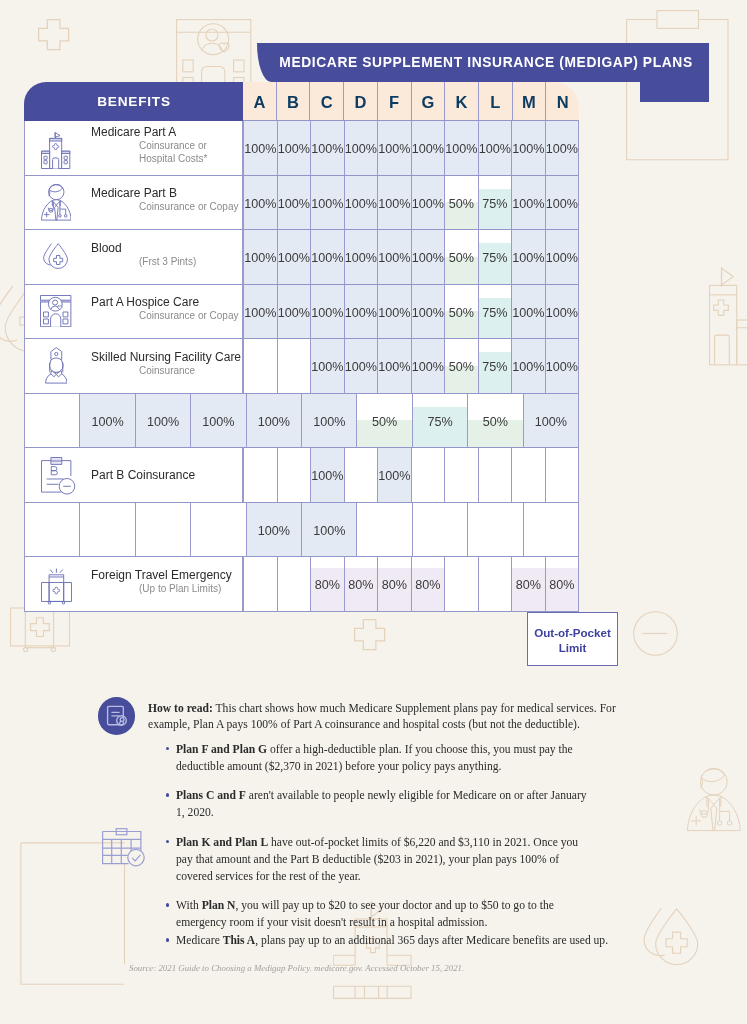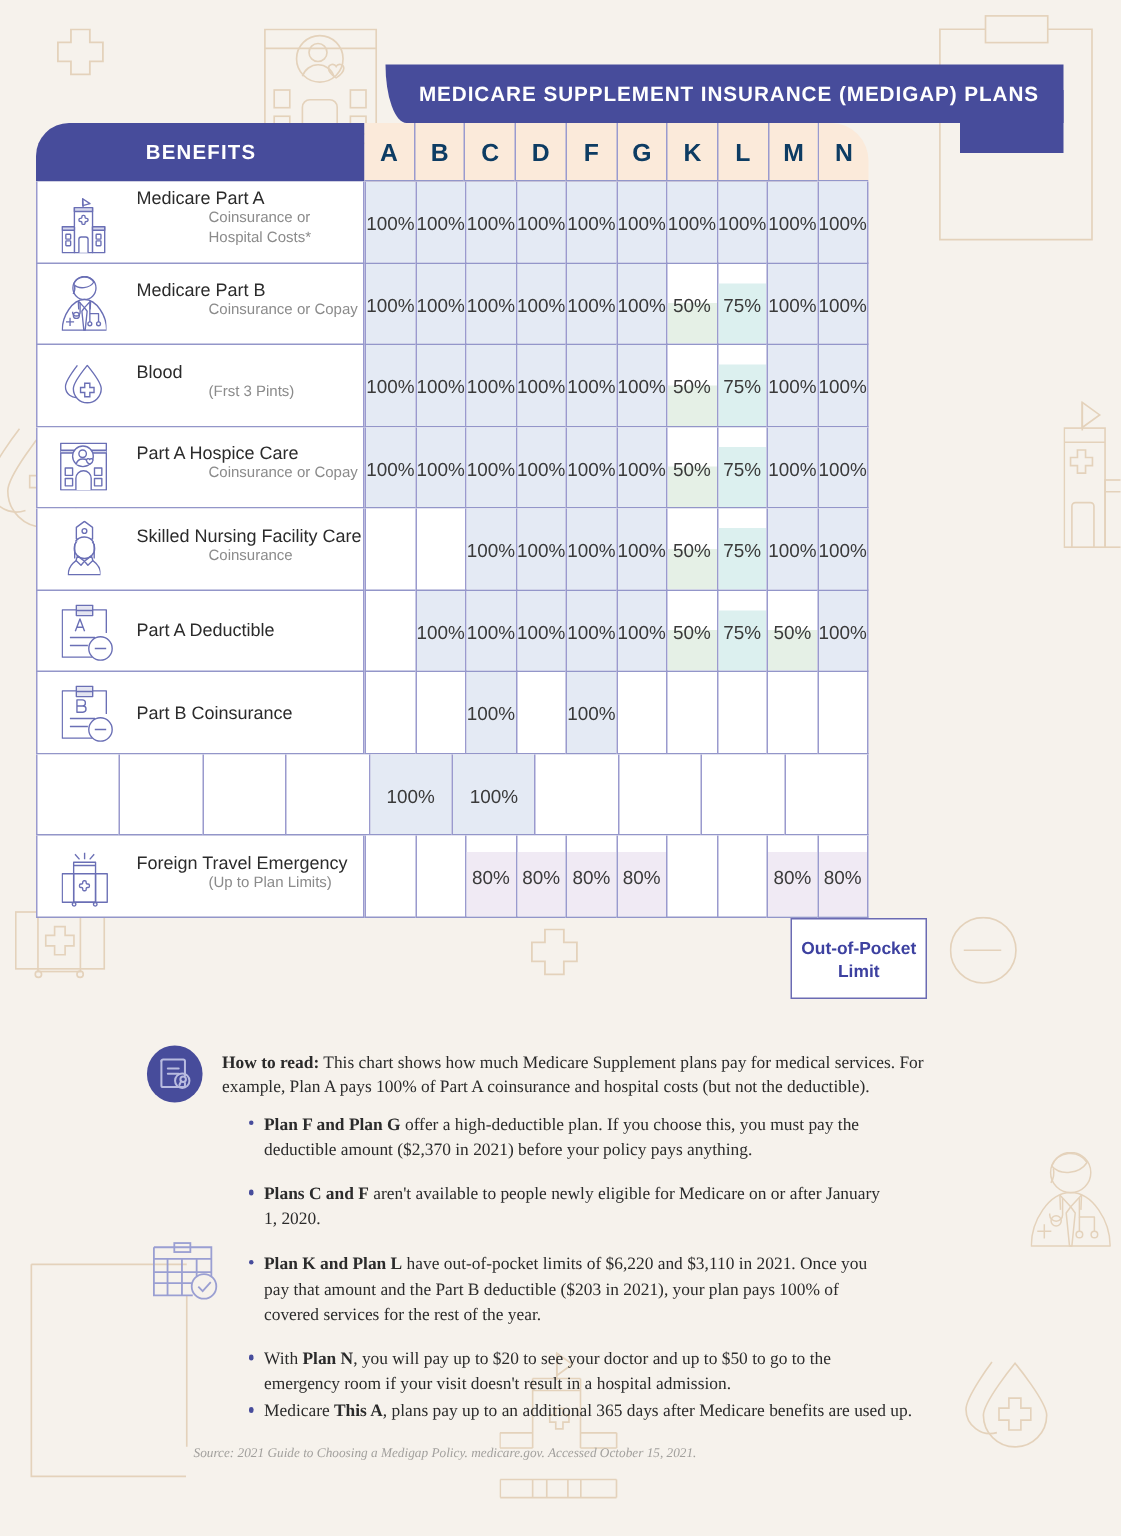--- a/index.html
+++ b/index.html
@@ -536,38 +536,20 @@
               <div class="fill" style="height: 100%; background: rgb(228, 234, 244);"></div>
               <div class="cval">100%</div>
             </div>
             <div class="cell">
               <div class="fill" style="height: 100%; background: rgb(228, 234, 244);"></div>
               <div class="cval">100%</div>
             </div>
           </div>
         </div>
         <div class="trow">
-          <div class="benefit-cell">
-            <div class="icon-wrap" style="left: 3px; top: 1.8px;">
-              <svg width="35.2" height="38.7" viewBox="0 0 35.2 38.7" fill="none" stroke="#6a6fb5" stroke-width="0.92" stroke-linejoin="round">
-                <rect x="9.9" y="0.5" width="10.9" height="6.9" fill="#e4e5f1"></rect>
-                <line x1="9.9" y1="4.0" x2="20.8" y2="4.0"></line>
-                <path d="M9.9 3.6 H0.5 V35.1 H20.6"></path>
-                <path d="M20.8 3.6 H29.9 V19.0"></path>
-                <path d="M9.2 17.9 l3.1 -8.3 3.1 8.3 M10.4 15.2 h3.8"></path>
-                <path d="M5.6 22.0 H22.4"></path>
-                <path d="M5.6 27.3 H17.6"></path>
-                <circle cx="26.0" cy="29.3" r="7.8" fill="#fff"></circle>
-                <line x1="22.2" y1="29.3" x2="29.8" y2="29.3"></line>
-              </svg>
-            </div>
-            <div class="benefit-text">
-              <div class="benefit-title">Part A Deductible</div>
-            </div>
-          </div>
           <div class="plans-cells">
             <div class="cell"></div>
             <div class="cell">
               <div class="fill" style="height: 100%; background: rgb(228, 234, 244);"></div>
               <div class="cval">100%</div>
             </div>
             <div class="cell">
               <div class="fill" style="height: 100%; background: rgb(228, 234, 244);"></div>
               <div class="cval">100%</div>
             </div>

